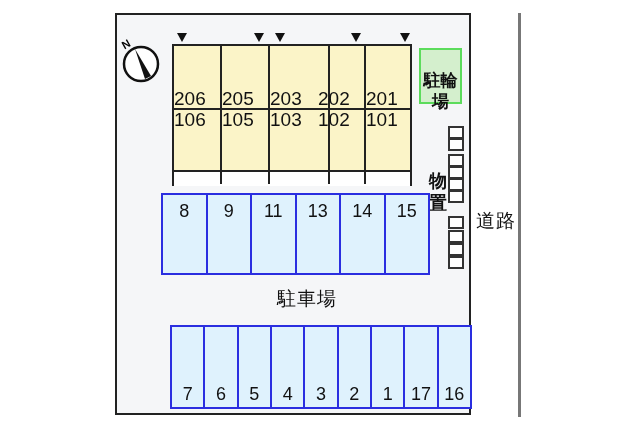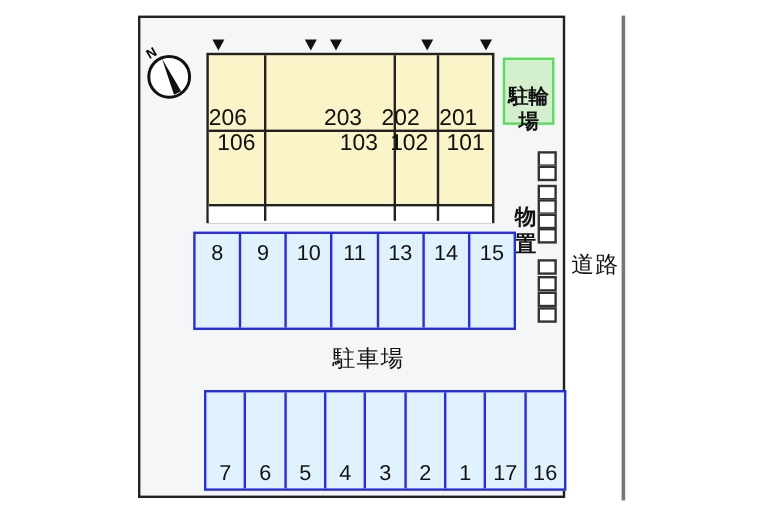--- a/index.html
+++ b/index.html
@@ -7,21 +7,21 @@
   .abs{position:absolute;}
   #frame{left:115px;top:13px;width:356px;height:402px;border:2px solid #222;background:#f5f6f8;box-sizing:border-box;}
   #road-line{left:518px;top:13px;width:3px;height:404px;background:#777;}
   #road-label{left:476px;top:208px;font-size:19px;letter-spacing:1px;}
   #compass{left:118px;top:34px;width:44px;height:50px;}
   .arrow{position:absolute;top:33px;width:0;height:0;border-left:5px solid transparent;border-right:5px solid transparent;border-top:9px solid #111;}
   #building{left:172px;top:44px;width:240px;height:142px;box-sizing:border-box;border:2px solid #222;background:#fbf4c8;}
   .unit{position:absolute;top:0;height:138px;border-right:2px solid #222;box-sizing:border-box;}
   .unit:last-child{border-right:none;}
   .unit .up{position:absolute;top:42px;left:0;right:0;text-align:left;font-size:19px;}
-  .unit .low{position:absolute;top:63px;left:0;right:0;text-align:center;font-size:19px;}
+  .unit .low{position:absolute;top:63px;left:0;right:0;font-size:19px;}
   #floor-div{position:absolute;left:0;right:0;top:62px;height:2px;background:#222;}
   #balcony{position:absolute;left:0;right:0;top:124px;height:14px;border-top:2px solid #222;background:#fff;}
   #bike{left:419px;top:48px;width:43px;height:56px;border:2px solid #5cdc5c;background:#d4efcd;box-sizing:border-box;font-size:17px;font-weight:bold;text-align:center;line-height:21px;padding-top:20px;}
   .row{position:absolute;border:2px solid #2a2ee0;box-sizing:border-box;background:#dff2fd;display:flex;}
   .slot{flex:1;border-right:2px solid #2a2ee0;position:relative;font-size:18px;text-align:center;}
   .slot:last-child{border-right:none;}
   #row-top{left:161px;top:193px;width:269px;height:82px;}
   #row-top .slot span{position:absolute;top:6px;left:0;right:0;}
   #row-bot{left:170px;top:325px;width:302px;height:84px;}
   #row-bot .slot span{position:absolute;bottom:2px;left:0;right:0;}
@@ -48,20 +48,24 @@
 <div class="arrow" style="left:351px"></div>
 <div class="arrow" style="left:400px"></div>
 
 <div id="building" class="abs">
   <div id="floor-div"></div>
   <div id="balcony"></div>
   <div class="unit" style="left:0;width:48px">
     <div class="up">206</div>
     <div class="low">106</div>
   </div>
+  <div class="unit" style="left:48px;width:48px">
+    <div class="up">205</div>
+    <div class="low">105</div>
+  </div>
   <div class="unit" style="left:96px;width:60px">
     <div class="up">203</div>
     <div class="low">103</div>
   </div>
   <div class="unit" style="left:144px;width:48px">
     <div class="up">202</div>
     <div class="low">102</div>
   </div>
   <div class="unit" style="left:192px;width:44px">
     <div class="up">201</div>
@@ -82,23 +86,20 @@
 <div class="box" style="top:230px"></div>
 <div class="box" style="top:243px"></div>
 <div class="box" style="top:256px"></div>
 
 <div id="row-top" class="row">
   <div class="slot">
       <span>8</span>
     </div>
   <div class="slot">
       <span>9</span>
-    </div>
-  <div class="slot">
-      <span>10</span>
     </div>
   <div class="slot">
       <span>11</span>
     </div>
   <div class="slot">
       <span>13</span>
     </div>
   <div class="slot">
       <span>14</span>
     </div>

